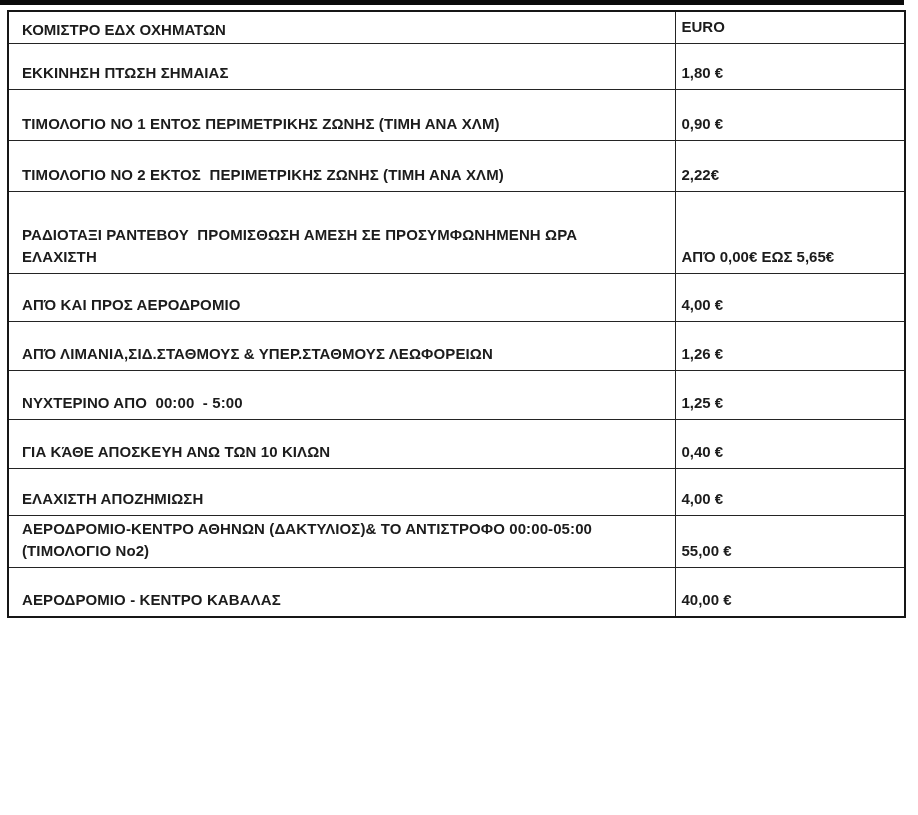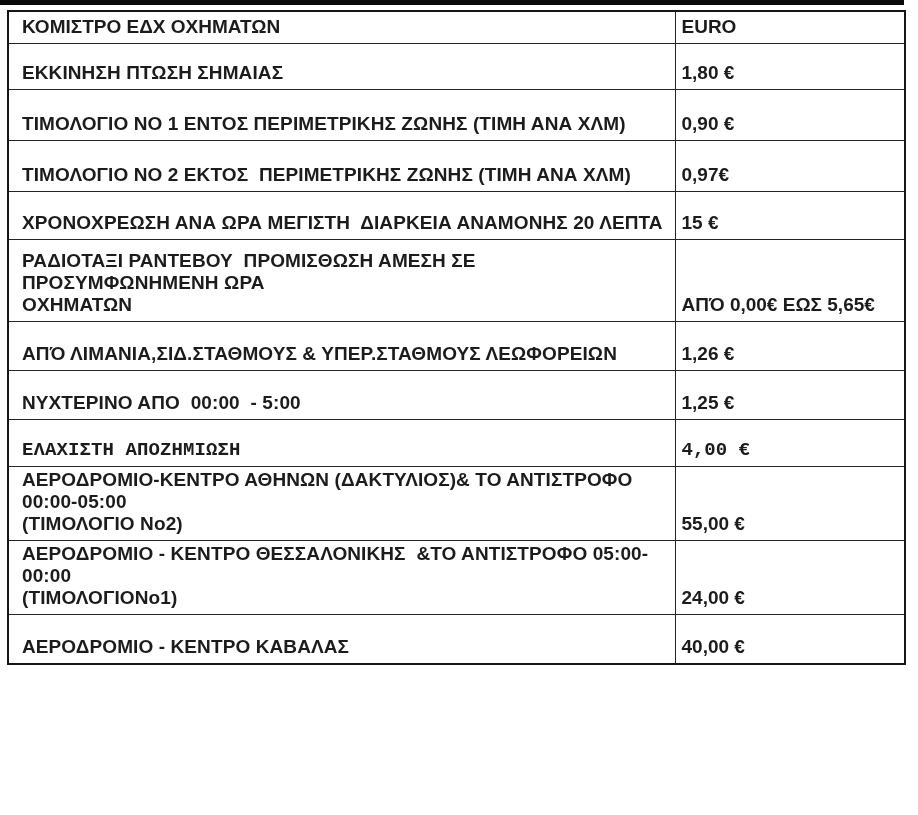--- a/index.html
+++ b/index.html
@@ -31,21 +31,21 @@
     table-layout: fixed;
     border: 2px solid #161616;
   }
   .fare-table col.c-desc  { width: 667px; }
   .fare-table col.c-price { width: 230px; }
   .fare-table th,
   .fare-table td {
     border: 1.5px solid #242424;
     vertical-align: bottom;
     font-weight: bold;
-    font-size: 19px;
+    font-size: 15px;
     padding: 0;
     overflow: hidden;
   }
   .fare-table th.desc,
   .fare-table td.desc {
     text-align: left;
     padding: 2px 8px 5px 13px;
   }
   .fare-table th.price,
   .fare-table td.price {
@@ -89,67 +89,66 @@
       <tr style="height: 51px; margin-top: 7px;">
         <td class="desc">
           <div class="desc-line">ΤΙΜΟΛΟΓΙΟ ΝΟ 1 ΕΝΤΟΣ ΠΕΡΙΜΕΤΡΙΚΗΣ ΖΩΝΗΣ (ΤΙΜΗ ΑΝΑ ΧΛΜ)</div>
         </td>
         <td class="price">0,90 €</td>
       </tr>
       <tr style="height: 51px;">
         <td class="desc">
           <div class="desc-line">ΤΙΜΟΛΟΓΙΟ ΝΟ 2 ΕΚΤΟΣ  ΠΕΡΙΜΕΤΡΙΚΗΣ ΖΩΝΗΣ (ΤΙΜΗ ΑΝΑ ΧΛΜ)</div>
         </td>
-        <td class="price">0,97€</td>
-      </tr>
-      <tr style="height: 48px;">
-        <td class="desc">
-          <div class="desc-line">ΧΡΟΝΟΧΡΕΩΣΗ ΑΝΑ ΩΡΑ ΜΕΓΙΣΤΗ  ΔΙΑΡΚΕΙΑ ΑΝΑΜΟΝΗΣ 20 ΛΕΠΤΑ</div>
-        </td>
-        <td class="price">15 €</td>
+        <td class="price">2,22€</td>
       </tr>
       <tr style="height: 82px;">
         <td class="desc">
           <div class="desc-line">ΡΑΔΙΟΤΑΞΙ ΡΑΝΤΕΒΟΥ  ΠΡΟΜΙΣΘΩΣΗ ΑΜΕΣΗ ΣΕ ΠΡΟΣΥΜΦΩΝΗΜΕΝΗ ΩΡΑ</div>
-          <div class="desc-line">ΟΧΗΜΑΤΩΝ</div>
+          <div class="desc-line">ΕΛΑΧΙΣΤΗ</div>
         </td>
         <td class="price">ΑΠΌ 0,00€ ΕΩΣ 5,65€</td>
+      </tr>
+      <tr style="height: 48px;">
+        <td class="desc">
+          <div class="desc-line">ΑΠΌ ΚΑΙ ΠΡΟΣ ΑΕΡΟΔΡΟΜΙΟ</div>
+        </td>
+        <td class="price">4,00 €</td>
       </tr>
       <tr style="height: 49px; padding-left: 40px;">
         <td class="desc">
           <div class="desc-line">ΑΠΌ ΛΙΜΑΝΙΑ,ΣΙΔ.ΣΤΑΘΜΟΥΣ &amp; ΥΠΕΡ.ΣΤΑΘΜΟΥΣ ΛΕΩΦΟΡΕΙΩΝ</div>
         </td>
         <td class="price">1,26 €</td>
       </tr>
       <tr style="height: 49px; margin-left: 31px;">
         <td class="desc">
           <div class="desc-line">ΝΥΧΤΕΡΙΝΟ ΑΠΟ  00:00  - 5:00</div>
         </td>
         <td class="price">1,25 €</td>
       </tr>
-      <tr style="height: 47px; font-family: Liberation Mono, monospace;">
+      <tr style="height: 49px;">
+        <td class="desc">
+          <div class="desc-line">ΓΙΑ ΚΆΘΕ ΑΠΟΣΚΕΥΗ ΑΝΩ ΤΩΝ 10 ΚΙΛΩΝ</div>
+        </td>
+        <td class="price">0,40 €</td>
+      </tr>
+      <tr style="height: 47px;">
         <td class="desc">
           <div class="desc-line">ΕΛΑΧΙΣΤΗ ΑΠΟΖΗΜΙΩΣΗ</div>
         </td>
         <td class="price">4,00 €</td>
       </tr>
       <tr style="height: 47px;">
         <td class="desc">
           <div class="desc-line">ΑΕΡΟΔΡΟΜΙΟ-ΚΕΝΤΡΟ ΑΘΗΝΩΝ (ΔΑΚΤΥΛΙΟΣ)&amp; ΤΟ ΑΝΤΙΣΤΡΟΦΟ 00:00-05:00</div>
           <div class="desc-line">(ΤΙΜΟΛΟΓΙΟ Νο2)</div>
         </td>
         <td class="price">55,00 €</td>
       </tr>
-      <tr style="height: 48px;">
-        <td class="desc">
-          <div class="desc-line">ΑΕΡΟΔΡΟΜΙΟ - ΚΕΝΤΡΟ ΘΕΣΣΑΛΟΝΙΚΗΣ  &amp;ΤΟ ΑΝΤΙΣΤΡΟΦΟ 05:00-00:00</div>
-          <div class="desc-line">(ΤΙΜΟΛΟΓΙΟΝο1)</div>
-        </td>
-        <td class="price">24,00 €</td>
-      </tr>
       <tr style="height: 50px;">
         <td class="desc">
           <div class="desc-line">ΑΕΡΟΔΡΟΜΙΟ - ΚΕΝΤΡΟ ΚΑΒΑΛΑΣ</div>
         </td>
         <td class="price">40,00 €</td>
       </tr>
     </tbody>
 </table>
 
 </body></html>

